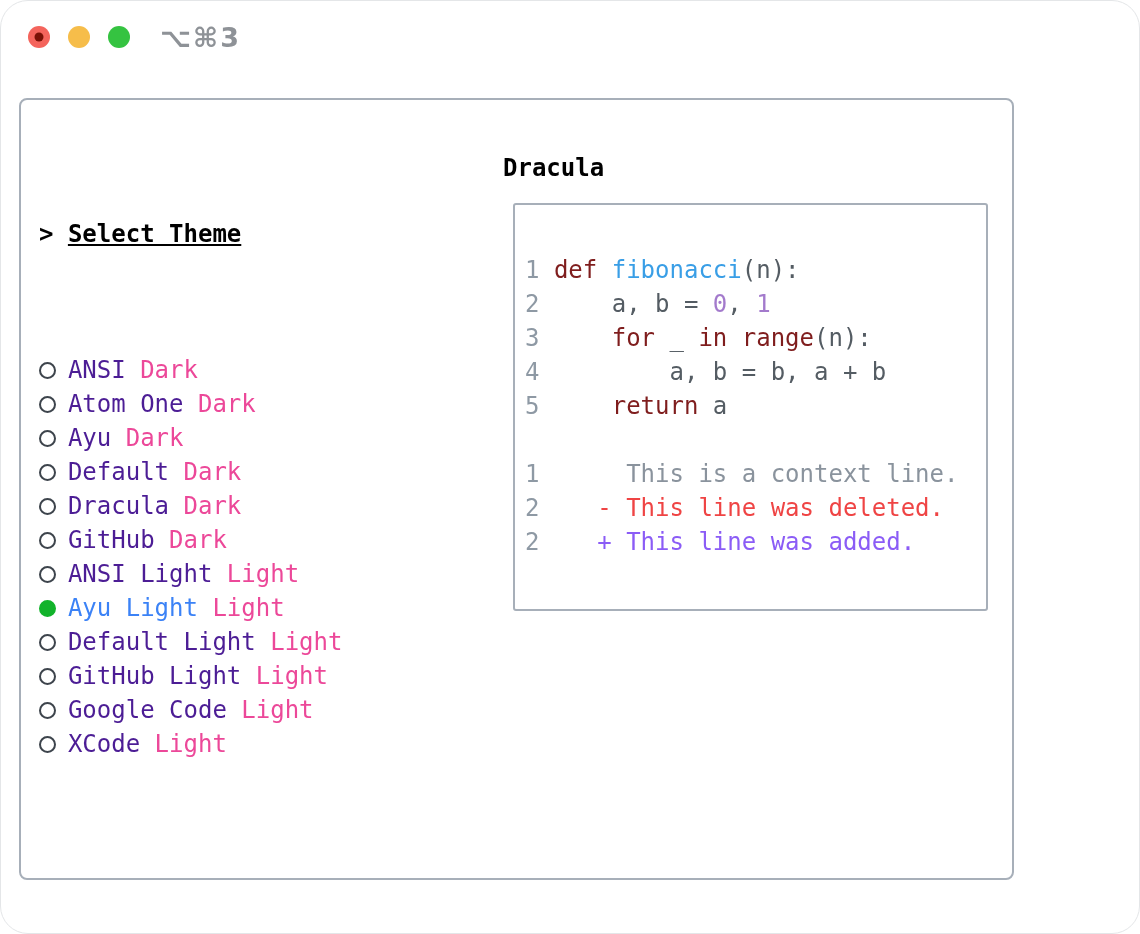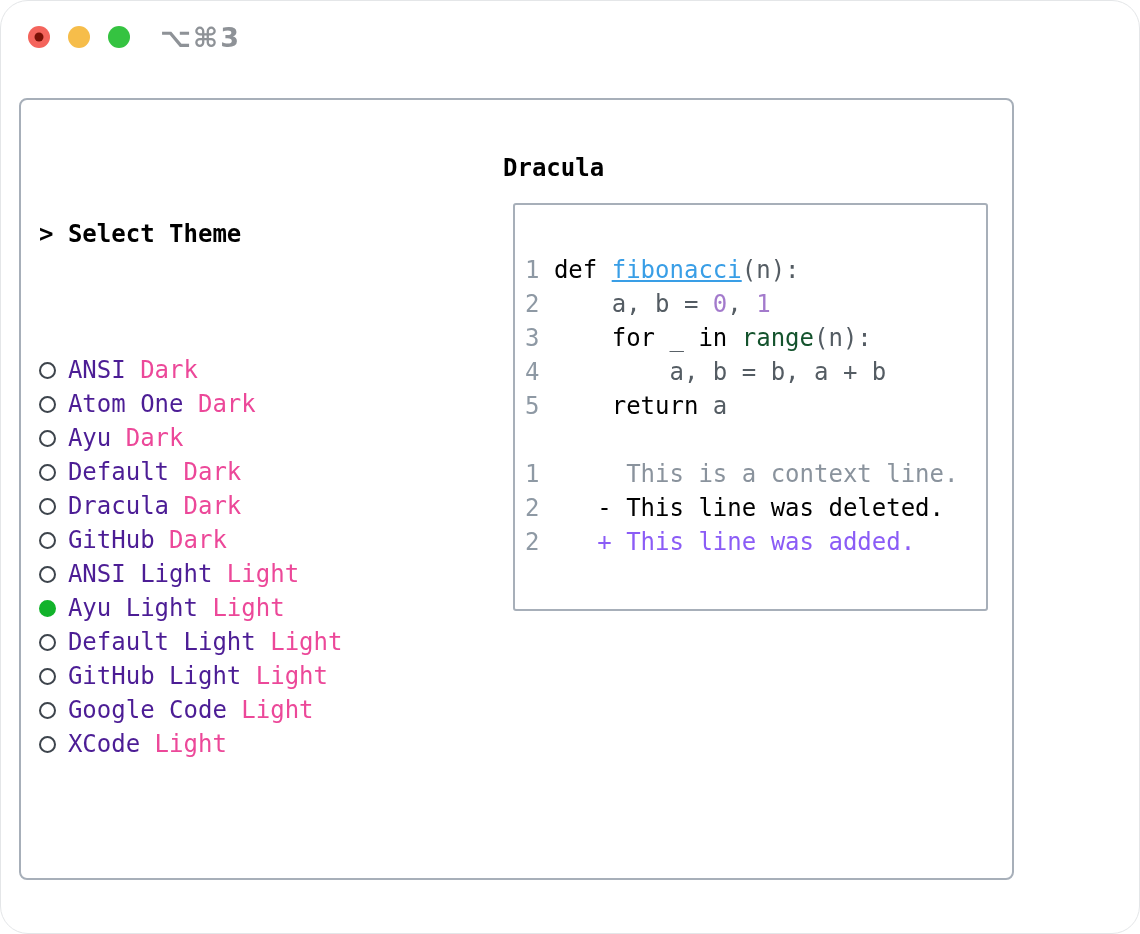--- a/index.html
+++ b/index.html
@@ -44,57 +44,57 @@
   }
 
   .left-col {
     position:absolute; left:18px; top:49px;
     font-size:24px; line-height:34px; white-space:pre;
   }
   .row { height:34px; }
   .spacer { height:34px; }
 
   .prompt { display:inline-block; width:2ch; font-weight:bold; color:#000; }
-  .hdr { font-weight:bold; color:#000; }
+  .hdr { font-weight:bold; color:#000;text-decoration:underline; }
 
   .bullet { display:inline-block; width:2ch; }
   .bullet::before {
     content:""; display:inline-block; width:13px; height:13px;
     border-radius:50%; border:2.5px solid #3d444c; vertical-align:-1px;
   }
   .bullet.sel::before { border-color:#12b32b; background:#12b32b; }
 
   .tname   { color:#4c1d95; }
-  .tname.sel { color:#4c1d95; }
+  .tname.sel { color:#3b82f6; }
   .variant { color:#ec4899; }
 
   
   .preview-title {
     position:absolute; left:482px; top:51px;
     font-size:24px; line-height:34px; font-weight:bold; color:#000;
   }
   .preview-box {
     position:absolute; left:492px; top:103px;
     width:475px; height:408px;
     border:2px solid #a7afb9; border-radius:3px;
     background:#fff; overflow:hidden;
   }
   .code {
     padding:48px 0 0 10px;
     font-size:24px; line-height:34px; white-space:pre;
   }
   .code-line { height:34px; }
   .ln  { display:inline-block; width:2ch; color:#8e99a4; }
-  .tok-kw  { color:#000000; }
-  .tok-fn  { color:#399ee6;text-decoration:underline; }
+  .tok-kw  { color:#7f1d1d; }
+  .tok-fn  { color:#399ee6; }
   .tok-num { color:#a37acc; }
-  .tok-rng { color:#14532d; }
+  .tok-rng { color:#7f1d1d; }
   .tok-d   { color:#545c63; }
   .tok-ctx { color:#8a939d; }
-  .tok-del { color:#000000; }
+  .tok-del { color:#ef4444; }
   .tok-add { color:#8b5cf6; }
 </style>
 </head>
 <body>
 
 <div class="window">
 
   <div class="titlebar">
     <div class="lights">
         <div class="light" style="background: rgb(244, 100, 92);">

